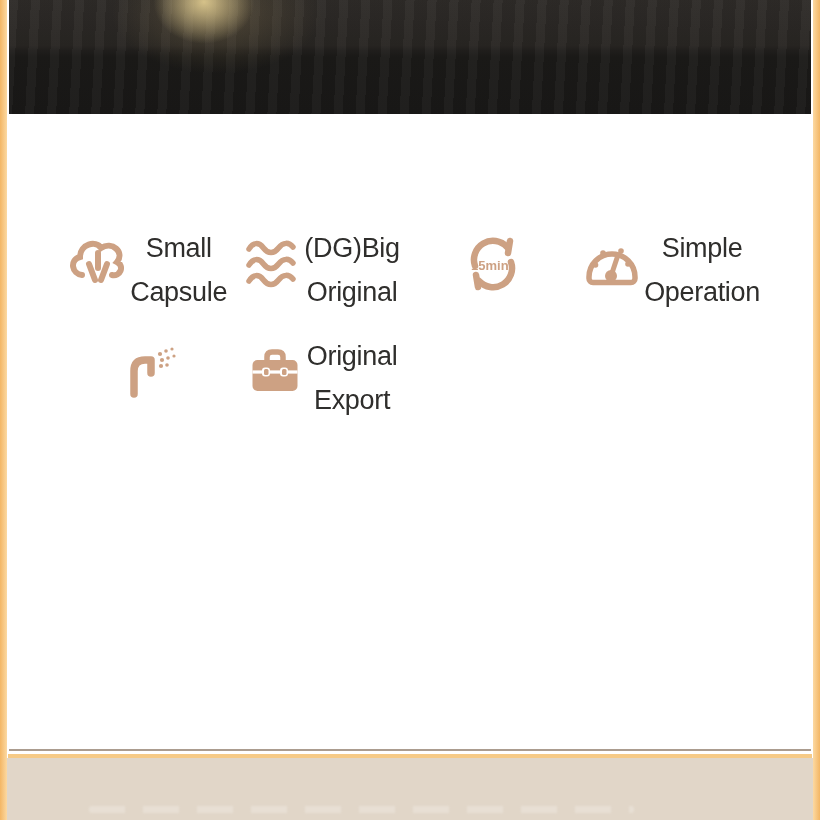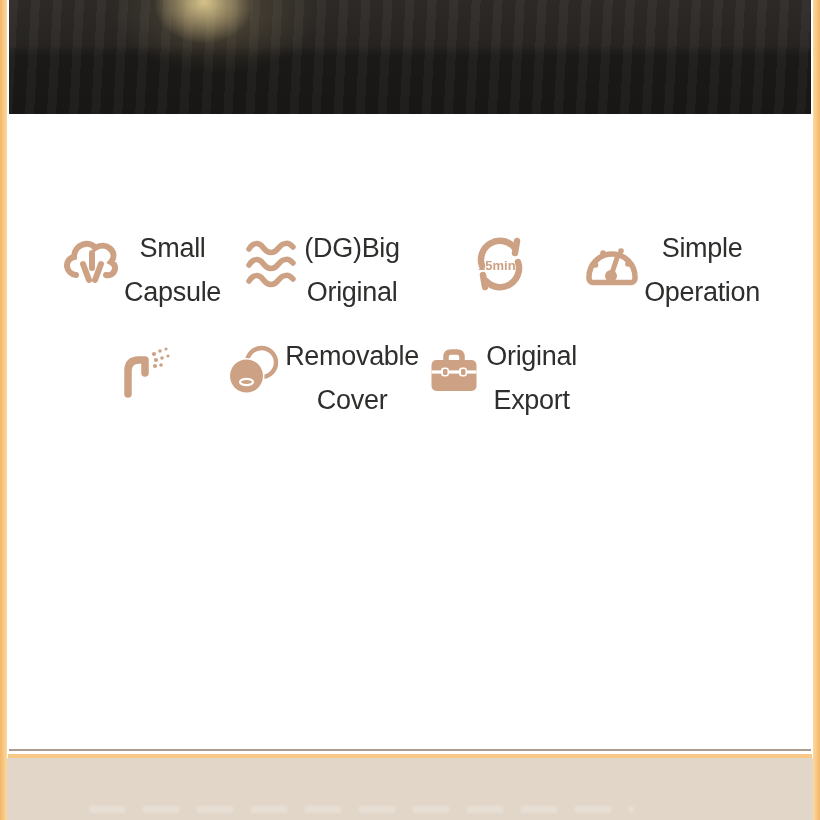--- a/index.html
+++ b/index.html
@@ -112,30 +112,20 @@
             <circle cx="57" cy="9" r="1.6"></circle>
           <circle cx="47" cy="20" r="2.1"></circle>
             <circle cx="53" cy="18" r="1.8"></circle>
             <circle cx="59" cy="16" r="1.6"></circle>
           <circle cx="46" cy="26" r="2.1"></circle>
             <circle cx="52" cy="25" r="1.8"></circle>
         </g>
       </svg>
     </div>
 
-    <div class="feature">
-      <svg viewBox="0 0 64 64" fill="none">
-        <circle cx="40.5" cy="22.5" r="14.5" stroke="currentColor" stroke-width="4.5"></circle>
-        <circle cx="25.5" cy="36" r="18" fill="#ffffff"></circle>
-        <circle cx="25.5" cy="36" r="16.5" fill="currentColor"></circle>
-        <ellipse cx="25.5" cy="42" rx="6.5" ry="3.1" stroke="#ffffff" stroke-width="2.2"></ellipse>
-      </svg>
-      <div class="feature-label">Removable
-Cover</div>
-    </div>
 
     <div class="feature">
       <svg viewBox="0 0 64 64" fill="none">
         <path d="M24 21 L24 17 Q24 12 29 12 L35 12 Q40 12 40 17 L40 21" stroke="currentColor" stroke-width="5.5"></path>
         <rect x="9.5" y="20" width="45" height="31" rx="5" fill="currentColor"></rect>
         <rect x="9.5" y="30.4" width="45" height="3.2" fill="#ffffff"></rect>
         <rect x="19" y="27.5" width="8" height="9" rx="3" fill="#ffffff"></rect>
         <rect x="21" y="29" width="4.5" height="6" rx="1.5" fill="currentColor"></rect>
         <rect x="37" y="27.5" width="8" height="9" rx="3" fill="#ffffff"></rect>
         <rect x="39" y="29" width="4.5" height="6" rx="1.5" fill="currentColor"></rect>

